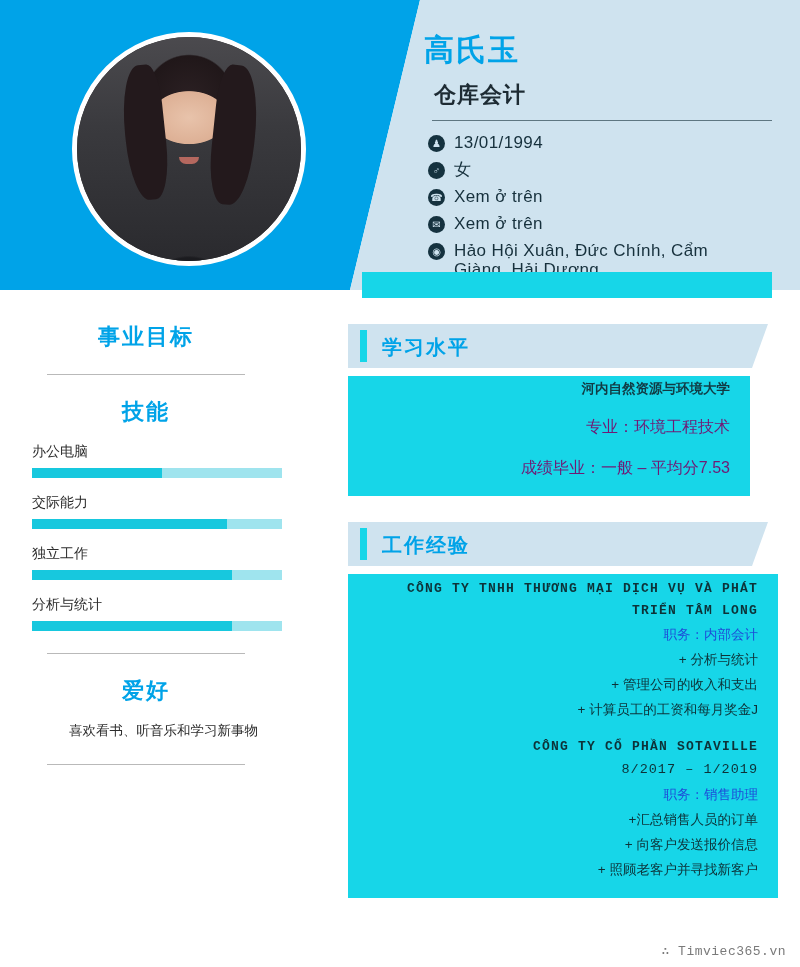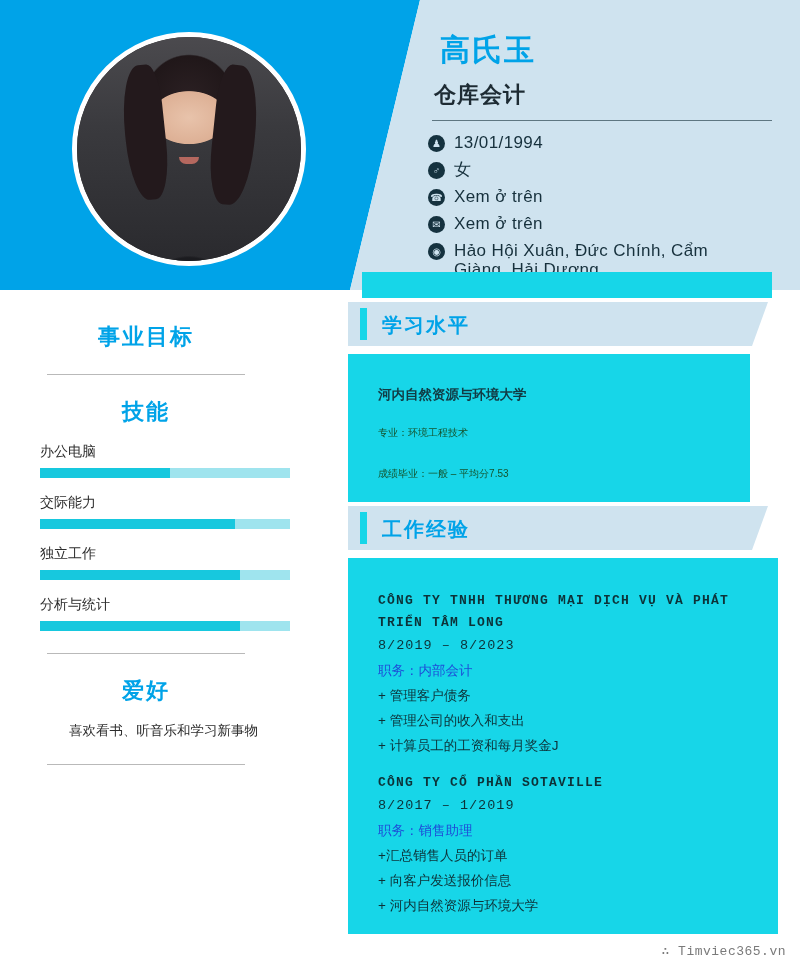--- a/index.html
+++ b/index.html
@@ -73,21 +73,21 @@
     position: absolute;
     left: 50%; top: 120px;
     margin-left: -10px;
     width: 20px; height: 7px;
     background: #b5685f;
     border-radius: 0 0 10px 10px;
   }
 
   .name {
     position: absolute;
-    left: 440px; top: 30px;
+    left: 424px; top: 30px;
     font-size: 30px;
     font-weight: bold;
     color: #00a3e8;
     letter-spacing: 2px;
     font-family: Liberation Mono, monospace;
   }
   .job-title {
     position: absolute;
     left: 434px; top: 80px;
     font-size: 22px;
@@ -155,21 +155,21 @@
     color: #2d2d2d;
   }
   .divider {
     width: 198px;
     height: 1px;
     background: #b9b9b9;
     margin: 22px auto 0 auto;
   }
 
   .skills {
-    margin: 8px 32px 0 40px;
+    margin: 8px 32px 0 32px;
   }
   .skill-label {
     font-size: 14px;
     color: #2d2d2d;
     margin-top: 16px;
     margin-bottom: 7px;
   }
   .bar-bg {
     height: 10px;
     background: #9fe4ee;
@@ -200,21 +200,21 @@
     background: #17d6e8;
     margin-left: 14px;
     width: 410px;
   }
   .band.small {
     height: 26px;
   }
   .section-header {
     position: relative;
     height: 44px;
-    margin-top: 4px;
+    margin-top: 26px;
   }
   .sec-bg {
     position: absolute;
     left: 0; top: 0;
     width: 420px; height: 44px;
     background: #cfe3ef;
     clip-path: polygon(0 0, 420px 0, 404px 44px, 0 44px);
   }
   .sec-accent {
     position: absolute;
@@ -226,36 +226,37 @@
     position: absolute;
     left: 34px; top: 10px;
     font-size: 20px;
     font-weight: bold;
     color: #00a3e8;
     letter-spacing: 2px;
   }
   .panel {
     background: #17d6e8;
     margin-top: 8px;
-    padding: 32px 20px 16px 30px;
+    padding: 4px 20px 16px 30px;
     width: 402px;
     box-sizing: border-box;
+    text-align: right;
   }
   .panel.wide {
     width: 430px;
   }
   .edu-school {
     font-size: 13.5px;
     font-weight: bold;
     color: #113b44;
     margin-bottom: 10px;
   }
   .edu-line {
-    font-size: 10px;
-    color: #14532d;
+    font-size: 16px;
+    color: #701a75;
     line-height: 24px;
     margin-top: 17px;
   }
   .exp-company {
     font-size: 13px;
     font-weight: bold;
     color: #0d3238;
     line-height: 22px;
     letter-spacing: 1.2px;
     font-family: "Liberation Mono", monospace;
@@ -394,34 +395,33 @@
   <div class="section-header">
     <div class="sec-bg"></div>
     <div class="sec-accent"></div>
     <div class="sec-title">工作经验</div>
   </div>
 
   <div class="panel wide">
 
     <div>
       <div class="exp-company">CÔNG TY TNHH THƯƠNG MẠI DỊCH VỤ VÀ PHÁT TRIỂN TÂM LONG</div>
-      <div class="exp-date">8/2019 –  8/2023</div>
       <div class="exp-role">职务：内部会计</div>
-      <div class="exp-item">+ 管理客户债务</div>
+      <div class="exp-item">+ 分析与统计</div>
       <div class="exp-item">+ 管理公司的收入和支出</div>
       <div class="exp-item">+ 计算员工的工资和每月奖金J</div>
     </div>
 
     <div class="exp-gap"></div>
 
     <div>
       <div class="exp-company">CÔNG TY CỔ PHẦN SOTAVILLE</div>
       <div class="exp-date">8/2017 –  1/2019</div>
       <div class="exp-role">职务：销售助理</div>
       <div class="exp-item">+汇总销售人员的订单</div>
       <div class="exp-item">+ 向客户发送报价信息</div>
-      <div class="exp-item">+ 河内自然资源与环境大学</div>
+      <div class="exp-item">+ 照顾老客户并寻找新客户</div>
     </div>
 
   </div>
 </div>
 
 <div class="footer">∴ Timviec365.vn</div>
 
 </body></html>

